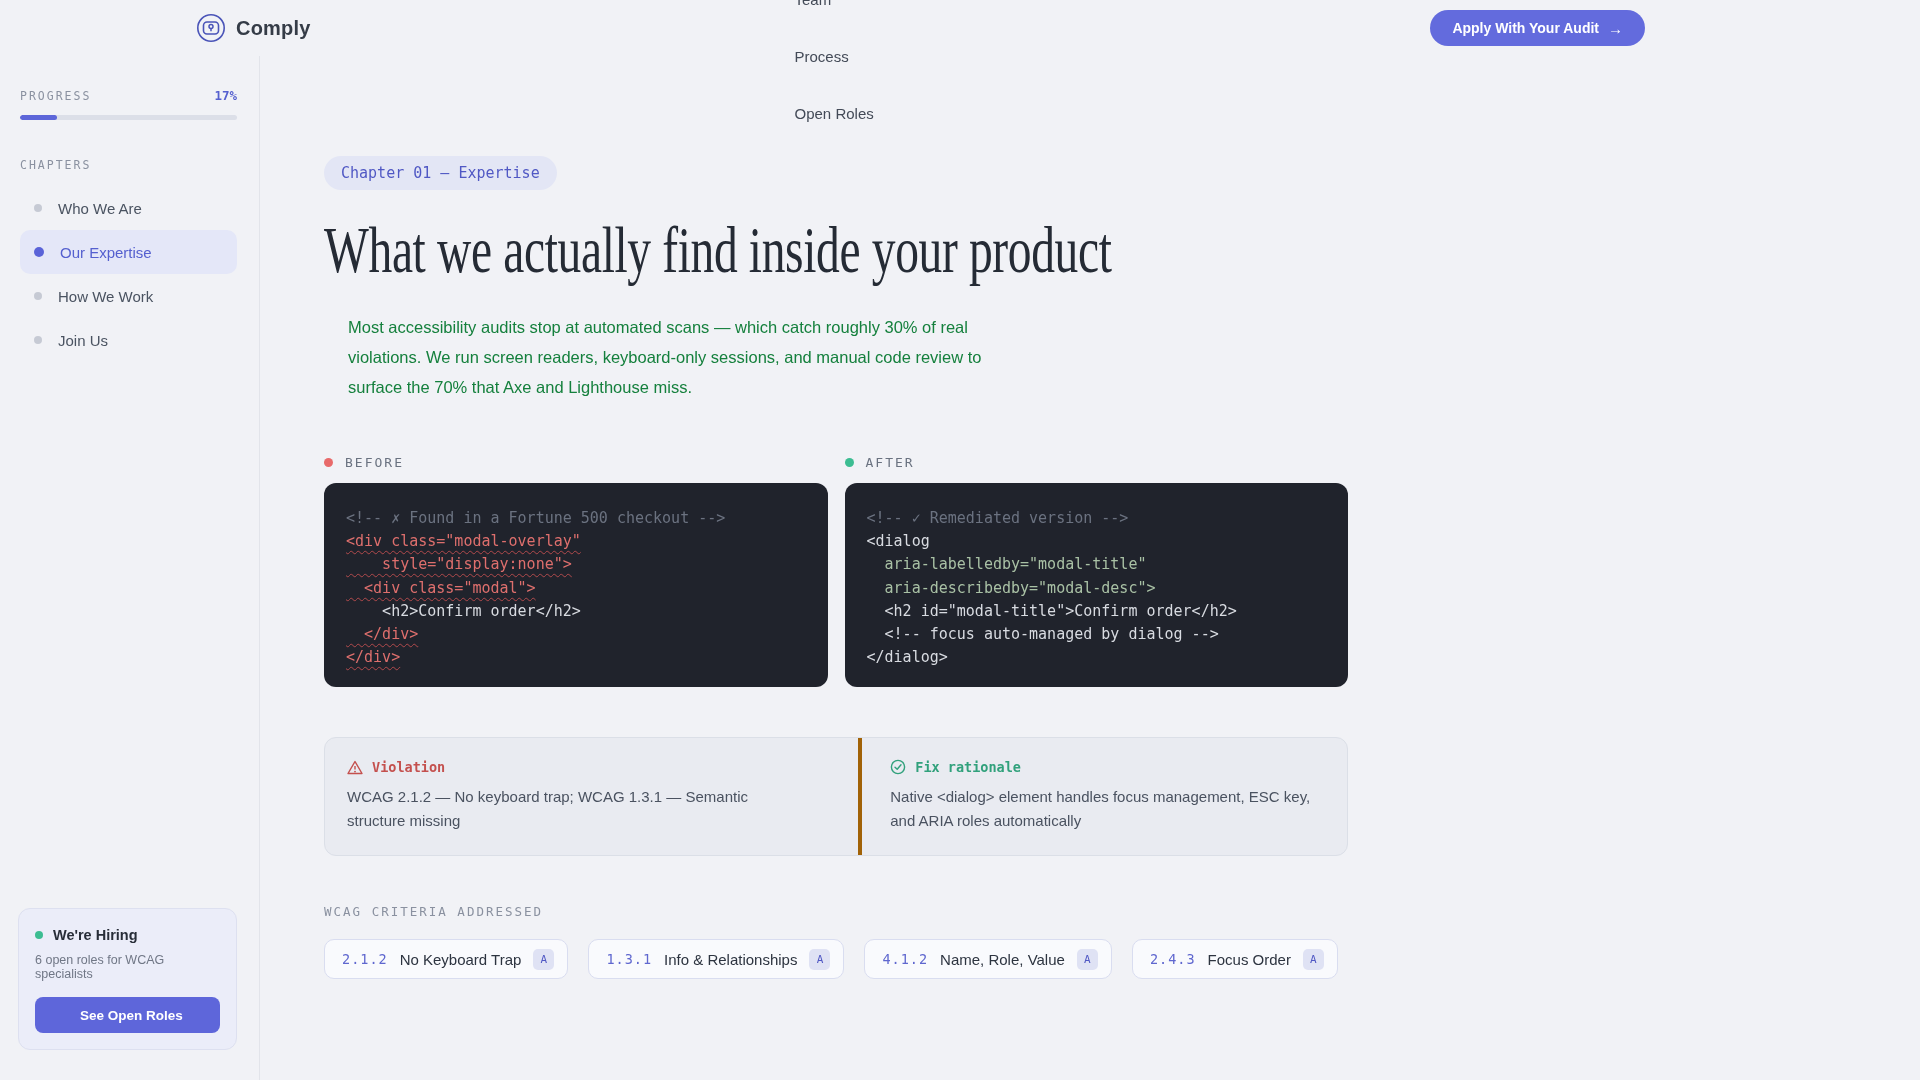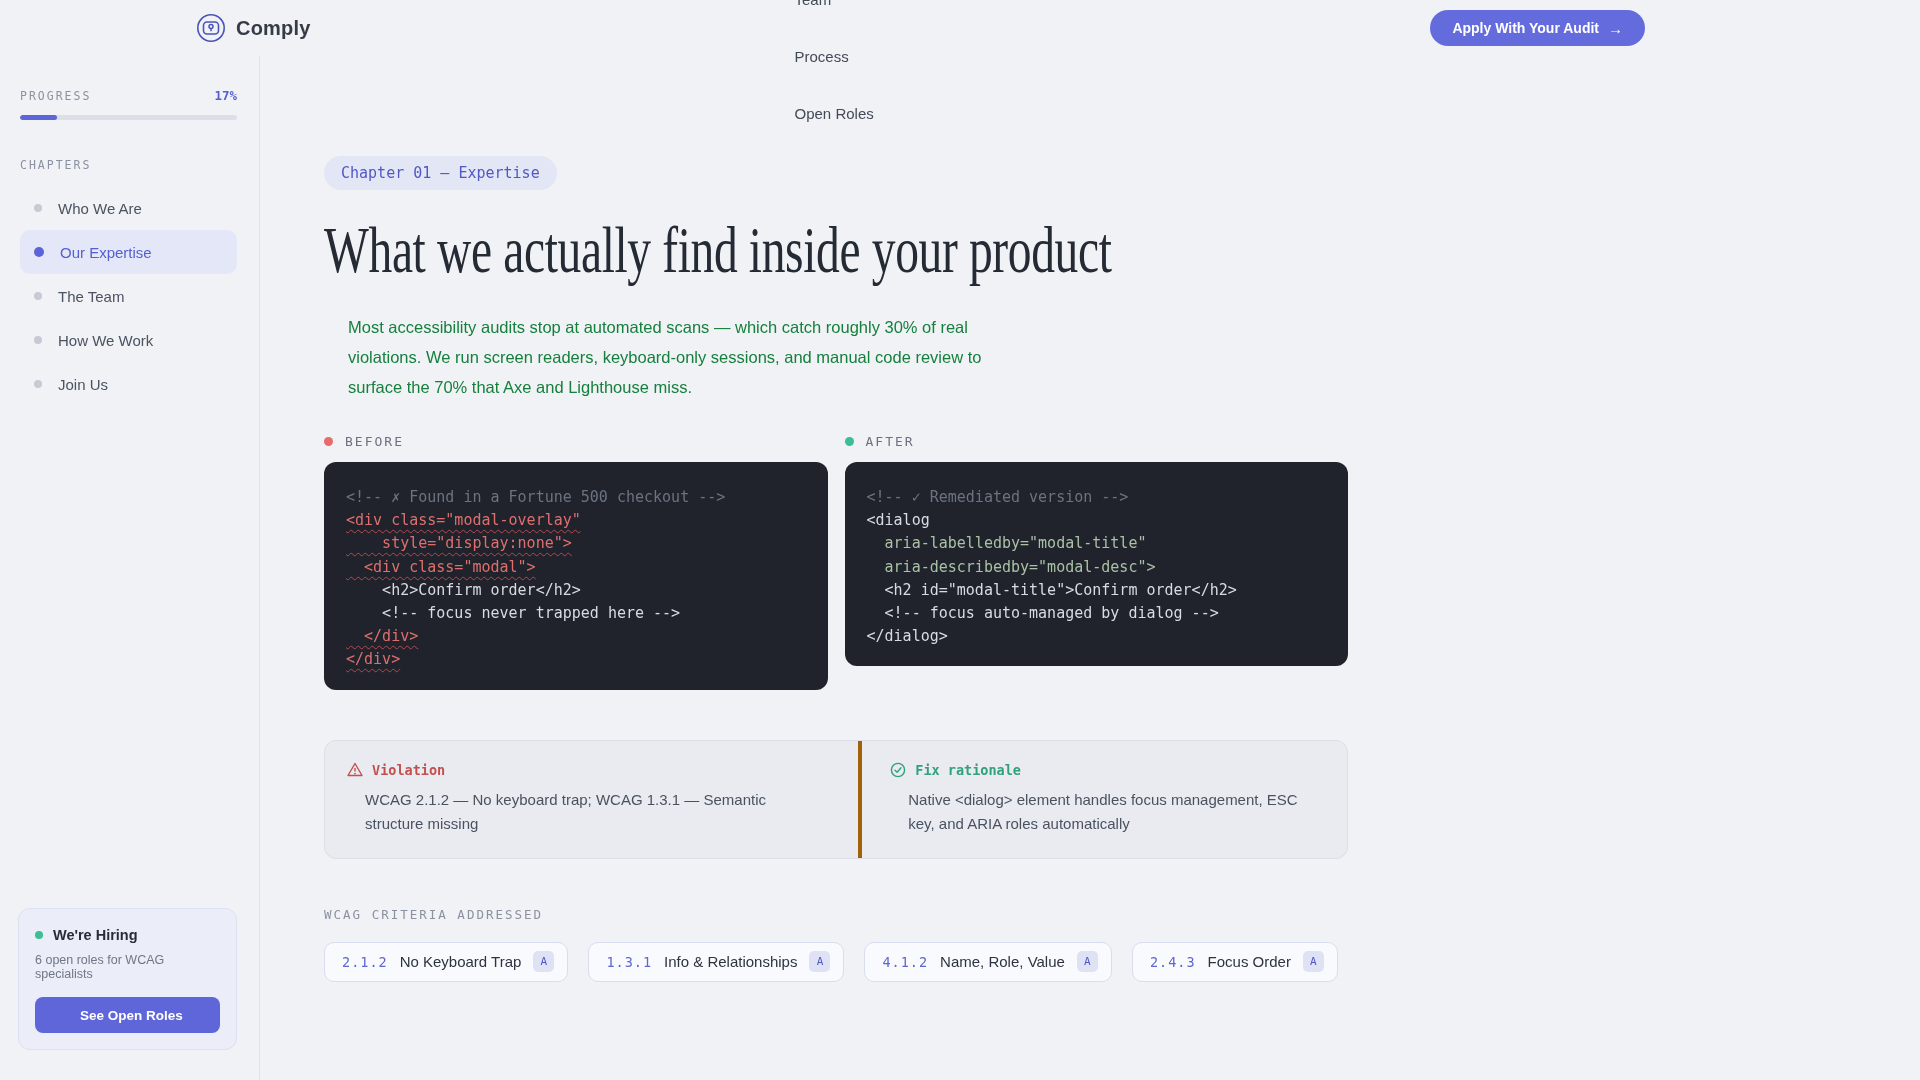--- a/index.html
+++ b/index.html
@@ -75,21 +75,21 @@
     background:#e3e6f5; color:#5058c4;
     font-family:"DejaVu Sans Mono", monospace; font-size:15px;
   }
   .page-title {
     margin-top:22px; font-family:"Liberation Serif", serif; font-weight:normal;
     font-size:66px; color:#252b35; letter-spacing:-0.5px; white-space:nowrap;
     transform:scaleX(0.72); transform-origin:0 50%;
   }
   .intro { margin-top:24px; width:660px; font-size:16.5px; line-height:30px; color:#15803d;margin-left:24px; }
 
-  .compare { margin-top:32px; display:flex; gap:17px; }
+  .compare { margin-top:53px; display:flex; gap:17px; }
   .compare-col { width:504px; }
   .col-label { display:flex; align-items:center; gap:12px; }
   .label-dot { width:9px; height:9px; border-radius:50%; }
   .label-dot.red { background:#e86a6a; }
   .label-dot.green { background:#3cbd92; }
   .col-label span.txt { font-family:"DejaVu Sans Mono", monospace; font-size:13px; letter-spacing:2px; color:#6a7280; }
   .code-block {
     margin-top:13px; background:#20232c; border-radius:12px;
     padding:24px 22px 18px 22px;
     font-family:"DejaVu Sans Mono", monospace; font-size:15px; line-height:23.2px;
@@ -107,21 +107,21 @@
   .verdict-card {
     margin-top:50px; width:1024px; display:flex;
     background:#e9ebf1; border:1px solid #dbdfe7; border-radius:12px;gap:45px;
   }
   .verdict-half { width:50%; padding:21px 24px 22px 22px; }
   .verdict-half.right { border-left:4px solid #a16207; padding-left:28px; }
   .verdict-head { display:flex; align-items:center; gap:9px; }
   .verdict-title { font-family:"DejaVu Sans Mono", monospace; font-size:13.5px; font-weight:bold; }
   .verdict-title.red { color:#c4504e; }
   .verdict-title.green { color:#31a17c; }
-  .verdict-body { margin-top:10px; font-size:15px; line-height:24px; color:#4a5260; max-width:460px;margin-left:18px; }
+  .verdict-body { margin-top:10px; font-size:15px; line-height:24px; color:#4a5260; max-width:460px; }
 
   .criteria-label { display:block; margin-top:48px; font-size:12.5px; }
   .chip-row { margin-top:20px; display:flex; gap:20px; }
   .chip {
     display:flex; align-items:center; gap:12px; height:40px;
     padding:0 13px 0 17px; background:#f9fafd; border:1px solid #d9ddf0; border-radius:10px;
   }
   .chip-code { font-family:"DejaVu Sans Mono", monospace; font-size:13.5px; color:#5f67cf; letter-spacing:1px; }
   .chip-name { font-size:15px; color:#2d3440; }
   .chip-level {
@@ -173,24 +173,20 @@
     <li class="chapter-item">
       <span class="chapter-dot"></span>
       <span class="chapter-label">Who We Are</span>
     </li>
     <li class="chapter-item active">
       <span class="chapter-dot"></span>
       <span class="chapter-label">Our Expertise</span>
     </li>
     <li class="chapter-item">
       <span class="chapter-dot"></span>
-      <span class="chapter-label">The Team</span>
-    </li>
-    <li class="chapter-item">
-      <span class="chapter-dot"></span>
       <span class="chapter-label">How We Work</span>
     </li>
     <li class="chapter-item">
       <span class="chapter-dot"></span>
       <span class="chapter-label">Join Us</span>
     </li>
   </ul>
 
   <div class="hiring-card">
     <div class="hiring-head">
@@ -214,21 +210,20 @@
         <div class="col-label">
           <span class="label-dot red"></span>
           <span class="txt">BEFORE</span>
         </div>
         <div class="code-block">
           <div class="code-line comment">&lt;!-- ✗ Found in a Fortune 500 checkout --&gt;</div>
           <div class="code-line err">&lt;div class="modal-overlay"</div>
           <div class="code-line err">    style="display:none"&gt;</div>
           <div class="code-line err">  &lt;div class="modal"&gt;</div>
           <div class="code-line">    &lt;h2&gt;Confirm order&lt;/h2&gt;</div>
-          <div class="code-line">    &lt;!-- focus never trapped here --&gt;</div>
           <div class="code-line err">  &lt;/div&gt;</div>
           <div class="code-line err">&lt;/div&gt;</div>
         </div>
       </div>
 
       <div class="compare-col">
         <div class="col-label">
           <span class="label-dot green"></span>
           <span class="txt">AFTER</span>
         </div>

